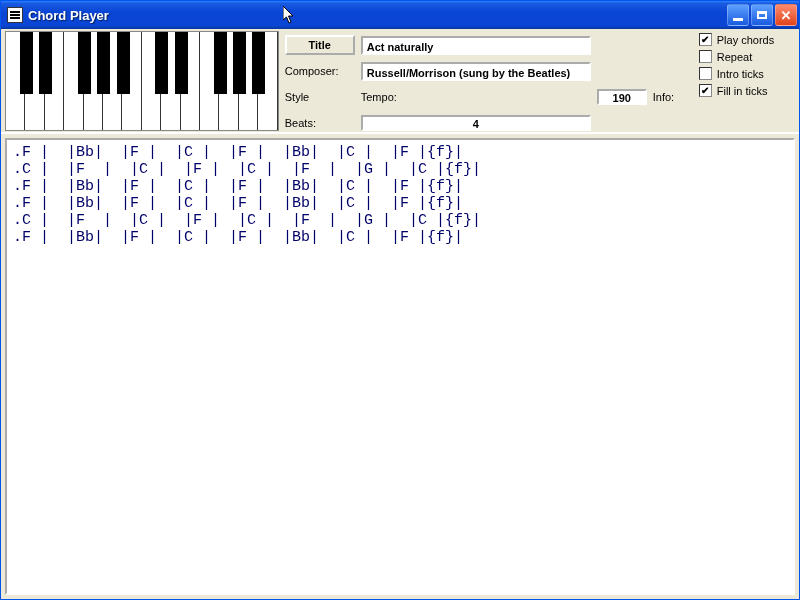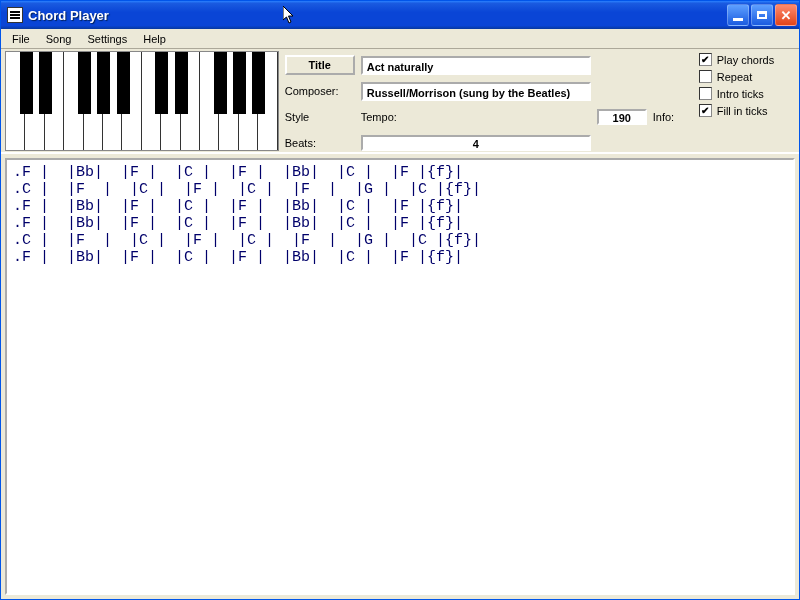--- a/index.html
+++ b/index.html
@@ -185,26 +185,20 @@
         </div>
       <div class="winbtn max">
           <span></span>
         </div>
       <div class="winbtn close">
           <span>✕</span>
         </div>
     </div>
   </div>
 
-  <div class="menubar">
-    <span class="menuitem">File</span>
-    <span class="menuitem">Song</span>
-    <span class="menuitem">Settings</span>
-    <span class="menuitem">Help</span>
-  </div>
 
   <div class="toparea">
 
     <div class="piano" id="piano">
       <div class="whitekey"></div>
         <div class="whitekey"></div>
         <div class="whitekey"></div>
         <div class="whitekey"></div>
         <div class="whitekey"></div>
         <div class="whitekey"></div>

